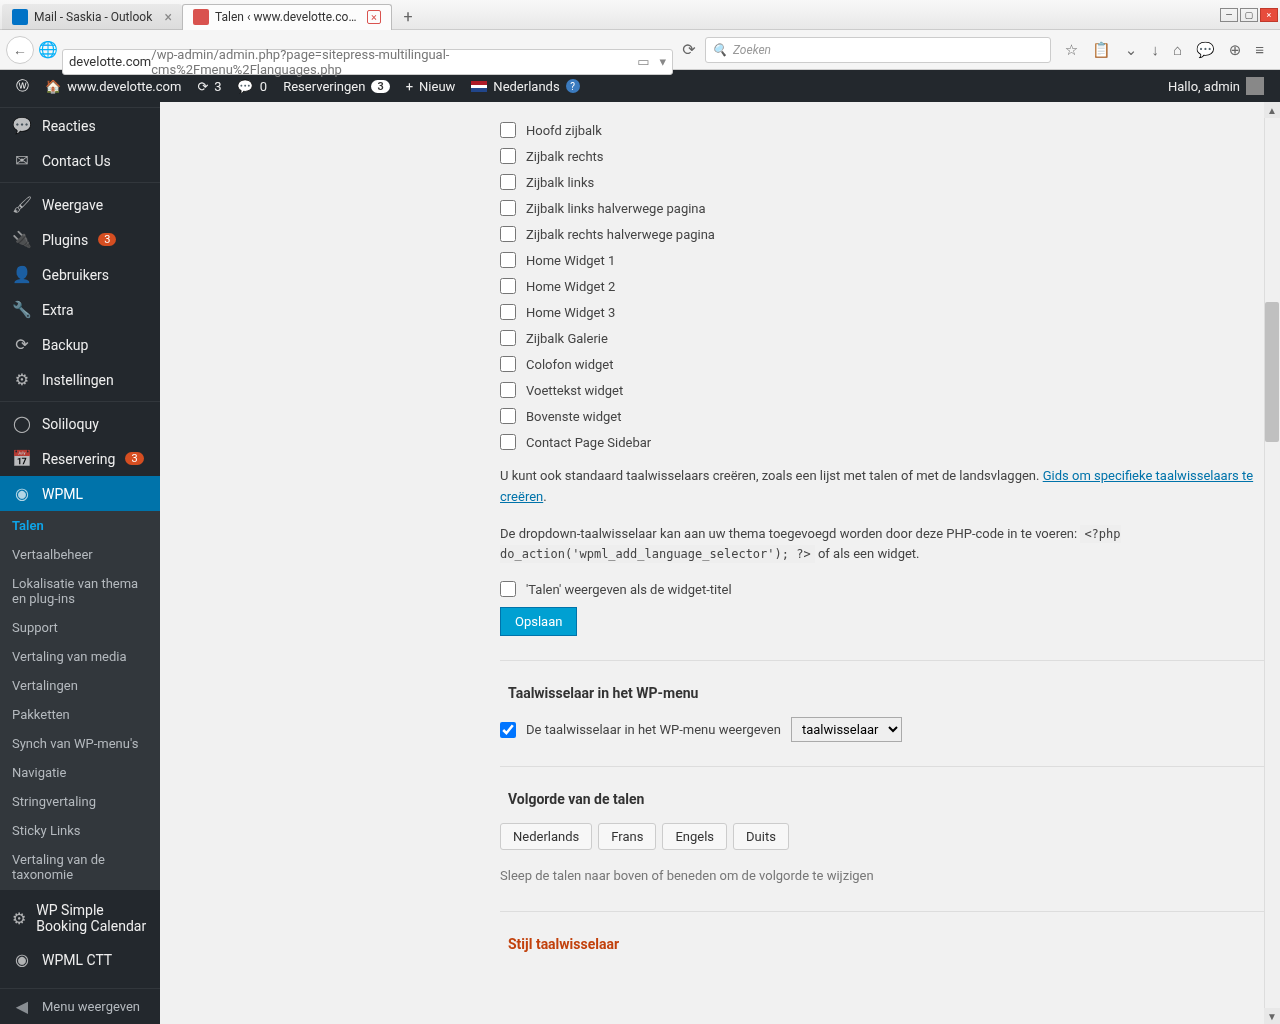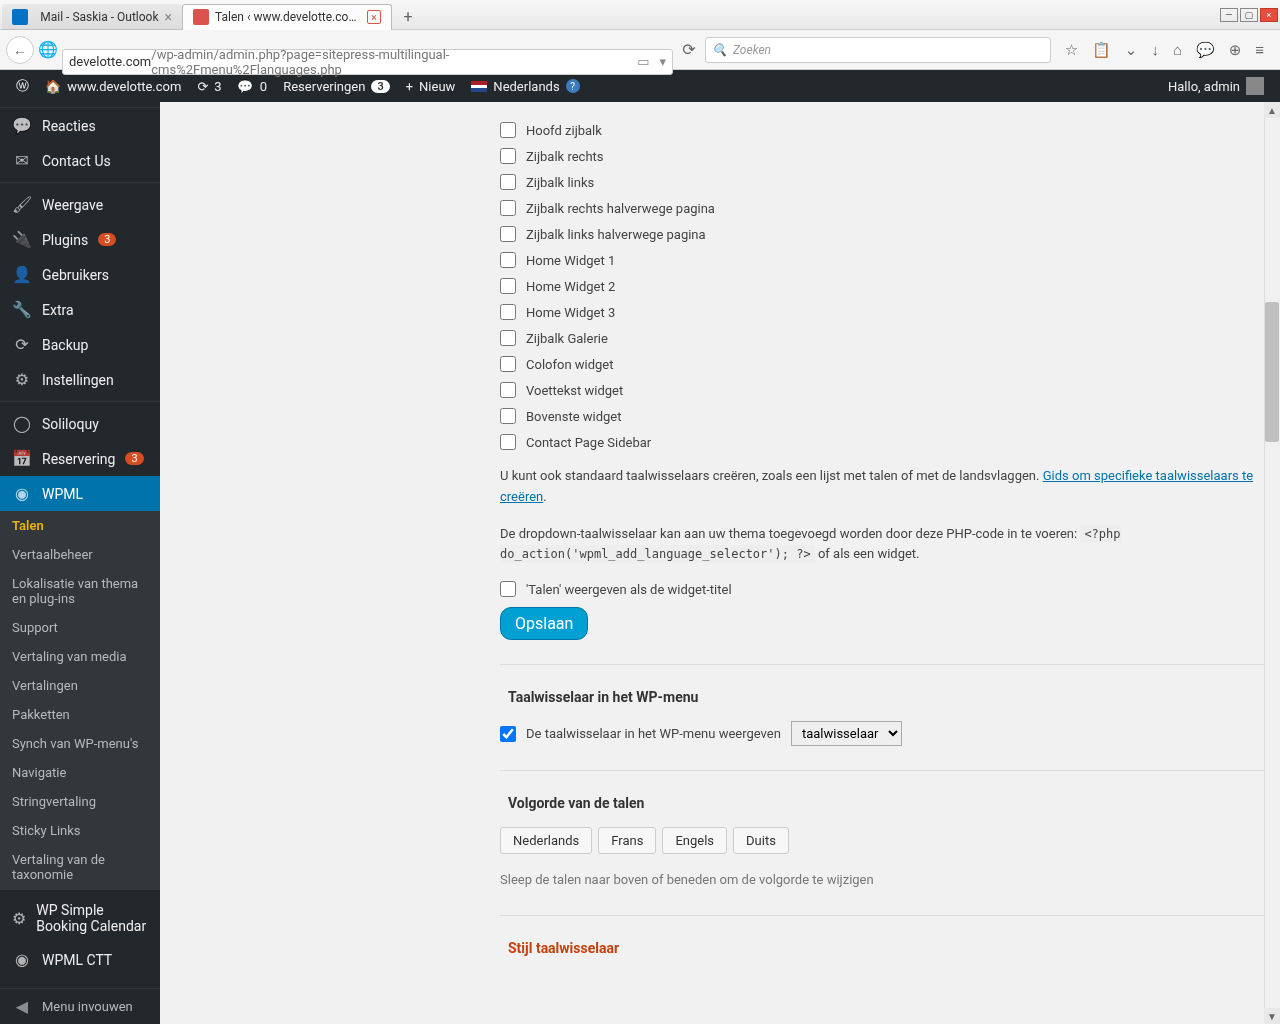--- a/index.html
+++ b/index.html
@@ -1,20 +1,20 @@
 <!DOCTYPE html>
 <html><head>
 <meta charset="utf-8">
 <style>
 * { margin: 0; padding: 0; box-sizing: border-box; font-family: -apple-system, BlinkMacSystemFont, "Segoe UI", Roboto, sans-serif; }
 body { background: #f1f1f1; overflow: hidden; }
 
 
 .ff-titlebar { height: 30px; background: linear-gradient(#f8f8f8,#e8e8e8); display:flex; align-items:center; padding:0 2px; border-bottom:1px solid #ccc;}
-.ff-tab { height:26px; display:flex; align-items:center; padding:0 10px; font-size:12px; color:#333; border-radius:3px 3px 0 0; margin-top:4px; max-width:210px; min-width:180px; position:relative;text-align:right;}
+.ff-tab { height:26px; display:flex; align-items:center; padding:0 10px; font-size:12px; color:#333; border-radius:3px 3px 0 0; margin-top:4px; max-width:210px; min-width:180px; position:relative;}
 .ff-tab.inactive { background:rgba(0,0,0,0.05); }
 .ff-tab.active { background:#fcfcfc; border:1px solid #bbb; border-bottom:none;}
 .ff-tab .tab-title { white-space:nowrap; overflow:hidden; text-overflow:ellipsis; flex:1; margin:0 6px;}
 .ff-tab .close { font-size:14px; color:#888; }
 .ff-tab .favicon { width:16px; height:16px; display:inline-block; border-radius:2px; }
 .ff-newtab { width:24px; height:22px; display:flex; align-items:center; justify-content:center; margin-left:4px; margin-top:4px; font-size:16px; color:#666;}
 .ff-winbtns { margin-left:auto; display:flex;}
 .ff-winbtn { width:18px; height:14px; margin-left:2px; border:1px solid #888; font-size:9px; display:flex; align-items:center; justify-content:center; color:#444;}
 .ff-winbtn.close { background:#e74c3c; color:#fff; border-color:#c0392b;}
 
@@ -37,32 +37,32 @@
 
 
 .wp-wrap { display:flex; height:calc(1024px - 30px - 40px - 32px); }
 .wp-sidebar { width:160px; background:#23282d; color:#eee; font-size:14px; overflow:hidden; position:relative;}
 .wp-sidebar .menu-item { display:flex; align-items:center; padding:8px 12px; gap:10px; color:#eee; cursor:pointer;}
 .wp-sidebar .menu-item.current { background:#0073aa; color:#fff; position:relative;}
 .wp-sidebar .menu-item.current::after { content:''; position:absolute; right:-8px; top:50%; transform:translateY(-50%); border:8px solid transparent; border-right-color:#f1f1f1;}
 .wp-sidebar .badge { background:#d54e21; color:#fff; border-radius:10px; padding:0 6px; font-size:11px;}
 .wp-sidebar .submenu { background:#32373c; font-size:13px;}
 .wp-sidebar .submenu .sub-item { padding:7px 12px; color:#b4b9be; cursor:pointer;}
-.wp-sidebar .submenu .sub-item.current { color:#eab308; font-weight:600;}
+.wp-sidebar .submenu .sub-item.current { color:#0ea5e9; font-weight:600;}
 .wp-sidebar .collapse { position:absolute; bottom:0; left:0; right:0; padding:8px 12px; display:flex; align-items:center; gap:10px; background:#23282d; border-top:1px solid #32373c; color:#b4b9be; font-size:13px;}
 .menu-icon { width:20px; font-size:16px; text-align:center; opacity:0.7;}
 
 .wp-content { flex:1; background:#f1f1f1; overflow-y:auto; position:relative;}
 .content-inner { max-width:900px; margin-left:340px; padding-top:20px; padding-bottom:60px; font-size:13px; color:#444;}
 .checkbox-row { display:flex; align-items:center; gap:10px; margin-bottom:10px;}
 .checkbox-row input[type=checkbox]{ width:16px; height:16px; }
 .para { margin:16px 0; line-height:1.6; font-size:13px; color:#444;}
 code { background:#eee; padding:2px 4px; font-family:Consolas,monospace; font-size:12px;}
 a.link { color:#0073aa; text-decoration:underline;}
-.btn-primary { background:#00a0d2; color:#fff; border:1px solid #0073aa; padding:6px 14px; font-size:16px; border-radius:11px; cursor:pointer;}
+.btn-primary { background:#00a0d2; color:#fff; border:1px solid #0073aa; padding:6px 14px; font-size:13px; border-radius:0; cursor:pointer;}
 hr.sep { border:none; border-top:1px solid #ddd; margin:24px 0;}
 h3.section { font-size:14px; font-weight:700; color:#333; margin-bottom:16px;margin-left:8px;}
 select { border:1px solid #aaa; padding:3px 6px; font-size:13px;}
 .lang-chip { display:inline-block; background:#f7f7f7; border:1px solid #ccc; border-radius:3px; padding:5px 12px; margin-right:6px; font-size:13px; color:#333;}
 .scrollbar-track { position:absolute; right:0; top:0; width:16px; height:100%; background:#f0f0f0; border-left:1px solid #ddd;}
 .scrollbar-thumb { position:absolute; right:1px; width:14px; background:#c0c0c0; border-radius:2px;}
 .scrollbar-btn { position:absolute; right:0; width:16px; height:16px; background:#e8e8e8; display:flex; align-items:center; justify-content:center; font-size:10px; color:#666;}
 </style>
 </head>
 <body>
@@ -224,46 +224,46 @@
           <span class="menu-icon">⚙</span>
           <span>WP Simple Booking Calendar</span>
         </div>
         <div class="menu-item">
           <span class="menu-icon">◉</span>
           <span>WPML CTT</span>
         </div>
       </div>
     <div class="collapse">
       <span class="menu-icon">◀</span>
-      <span>Menu invouwen</span>
+      <span>Menu weergeven</span>
     </div>
   </div>
 
   <div class="wp-content">
     <div class="content-inner">
       <div id="checkbox-list">
           <div class="checkbox-row">
             <input type="checkbox" style="">
             <span>Hoofd zijbalk</span>
           </div>
           <div class="checkbox-row">
             <input type="checkbox" style="">
             <span>Zijbalk rechts</span>
           </div>
           <div class="checkbox-row">
             <input type="checkbox" style="">
             <span>Zijbalk links</span>
           </div>
           <div class="checkbox-row">
             <input type="checkbox" style="">
+            <span>Zijbalk links halverwege pagina</span>
+          </div>
+          <div class="checkbox-row">
+            <input type="checkbox" style="">
             <span>Zijbalk rechts halverwege pagina</span>
-          </div>
-          <div class="checkbox-row">
-            <input type="checkbox" style="">
-            <span>Zijbalk links halverwege pagina</span>
           </div>
           <div class="checkbox-row">
             <input type="checkbox" style="">
             <span>Home Widget 1</span>
           </div>
           <div class="checkbox-row">
             <input type="checkbox" style="">
             <span>Home Widget 2</span>
           </div>
           <div class="checkbox-row">

